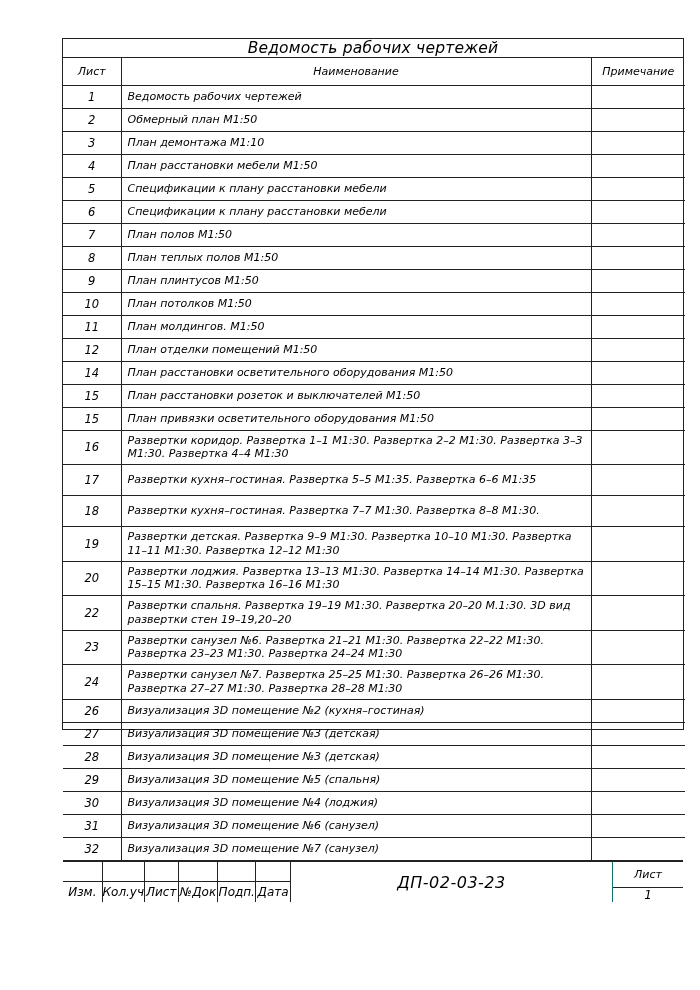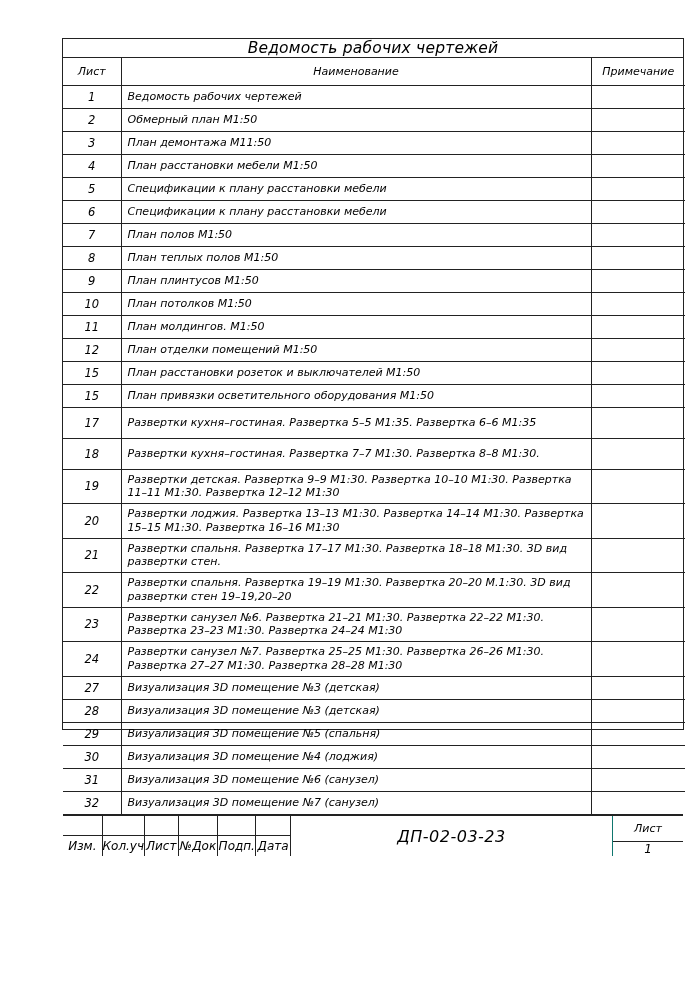--- a/index.html
+++ b/index.html
@@ -162,21 +162,21 @@
             <td class="col-name">Ведомость рабочих чертежей</td>
             <td class="col-note"></td>
           </tr>
           <tr>
             <td class="col-sheet">2</td>
             <td class="col-name">Обмерный план М1:50</td>
             <td class="col-note"></td>
           </tr>
           <tr>
             <td class="col-sheet">3</td>
-            <td class="col-name">План демонтажа М11:50</td>
+            <td class="col-name">План демонтажа М1:10</td>
             <td class="col-note"></td>
           </tr>
           <tr>
             <td class="col-sheet">4</td>
             <td class="col-name">План расстановки мебели М1:50</td>
             <td class="col-note"></td>
           </tr>
           <tr>
             <td class="col-sheet">5</td>
             <td class="col-name">Спецификации к плану расстановки мебели</td>
@@ -211,67 +211,77 @@
             <td class="col-sheet">11</td>
             <td class="col-name">План молдингов. М1:50</td>
             <td class="col-note"></td>
           </tr>
           <tr>
             <td class="col-sheet">12</td>
             <td class="col-name">План отделки помещений М1:50</td>
             <td class="col-note"></td>
           </tr>
           <tr>
+            <td class="col-sheet">14</td>
+            <td class="col-name">План расстановки осветительного оборудования М1:50</td>
+            <td class="col-note"></td>
+          </tr>
+          <tr>
             <td class="col-sheet">15</td>
             <td class="col-name">План расстановки розеток и выключателей М1:50</td>
             <td class="col-note"></td>
           </tr>
           <tr>
             <td class="col-sheet">15</td>
             <td class="col-name">План привязки осветительного оборудования М1:50</td>
             <td class="col-note"></td>
           </tr>
           <tr class="tall">
+            <td class="col-sheet">16</td>
+            <td class="col-name">Развертки коридор. Развертка 1–1 М1:30. Развертка 2–2 М1:30. Развертка 3–3 М1:30. Развертка 4–4 М1:30</td>
+            <td class="col-note"></td>
+          </tr>
+          <tr class="tall">
             <td class="col-sheet">17</td>
             <td class="col-name">Развертки кухня–гостиная. Развертка 5–5 М1:35. Развертка 6–6 М1:35</td>
             <td class="col-note"></td>
           </tr>
           <tr class="tall">
             <td class="col-sheet">18</td>
             <td class="col-name">Развертки кухня–гостиная. Развертка 7–7 М1:30. Развертка 8–8 М1:30.</td>
             <td class="col-note"></td>
           </tr>
           <tr class="tall">
             <td class="col-sheet">19</td>
             <td class="col-name">Развертки детская. Развертка 9–9 М1:30. Развертка 10–10 М1:30. Развертка 11–11 М1:30. Развертка 12–12 М1:30</td>
             <td class="col-note"></td>
           </tr>
           <tr class="tall">
             <td class="col-sheet">20</td>
             <td class="col-name">Развертки лоджия. Развертка 13–13 М1:30. Развертка 14–14 М1:30. Развертка 15–15 М1:30. Развертка 16–16 М1:30</td>
             <td class="col-note"></td>
           </tr>
           <tr class="tall">
-            <td class="col-sheet">21</td>
-            <td class="col-name">Развертки спальня. Развертка 17–17 М1:30. Развертка 18–18 М1:30. 3D вид развертки стен.</td>
-            <td class="col-note"></td>
-          </tr>
-          <tr class="tall">
             <td class="col-sheet">22</td>
             <td class="col-name">Развертки спальня. Развертка 19–19 М1:30. Развертка 20–20 М.1:30. 3D вид развертки стен 19–19,20–20</td>
             <td class="col-note"></td>
           </tr>
           <tr class="tall">
             <td class="col-sheet">23</td>
             <td class="col-name">Развертки санузел №6. Развертка 21–21 М1:30. Развертка 22–22 М1:30. Развертка 23–23 М1:30. Развертка 24–24 М1:30</td>
             <td class="col-note"></td>
           </tr>
           <tr class="tall">
             <td class="col-sheet">24</td>
             <td class="col-name">Развертки санузел №7. Развертка 25–25 М1:30. Развертка 26–26 М1:30. Развертка 27–27 М1:30. Развертка 28–28 М1:30</td>
+            <td class="col-note"></td>
+          </tr>
+          <tr>
+            <td class="col-sheet">26</td>
+            <td class="col-name">Визуализация 3D помещение №2 (кухня–гостиная)</td>
             <td class="col-note"></td>
           </tr>
           <tr>
             <td class="col-sheet">27</td>
             <td class="col-name">Визуализация 3D помещение №3 (детская)</td>
             <td class="col-note"></td>
           </tr>
           <tr>
             <td class="col-sheet">28</td>
             <td class="col-name">Визуализация 3D помещение №3 (детская)</td>

